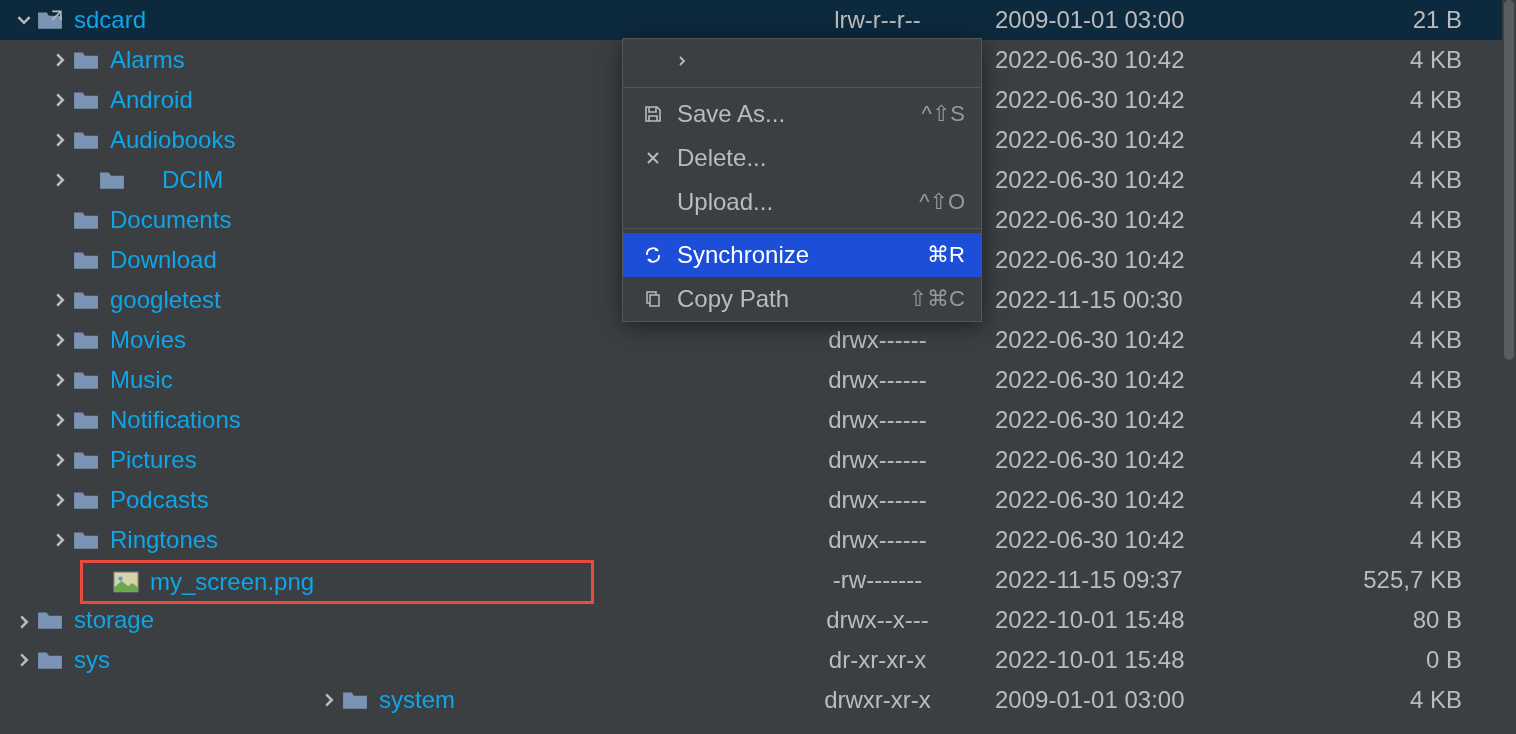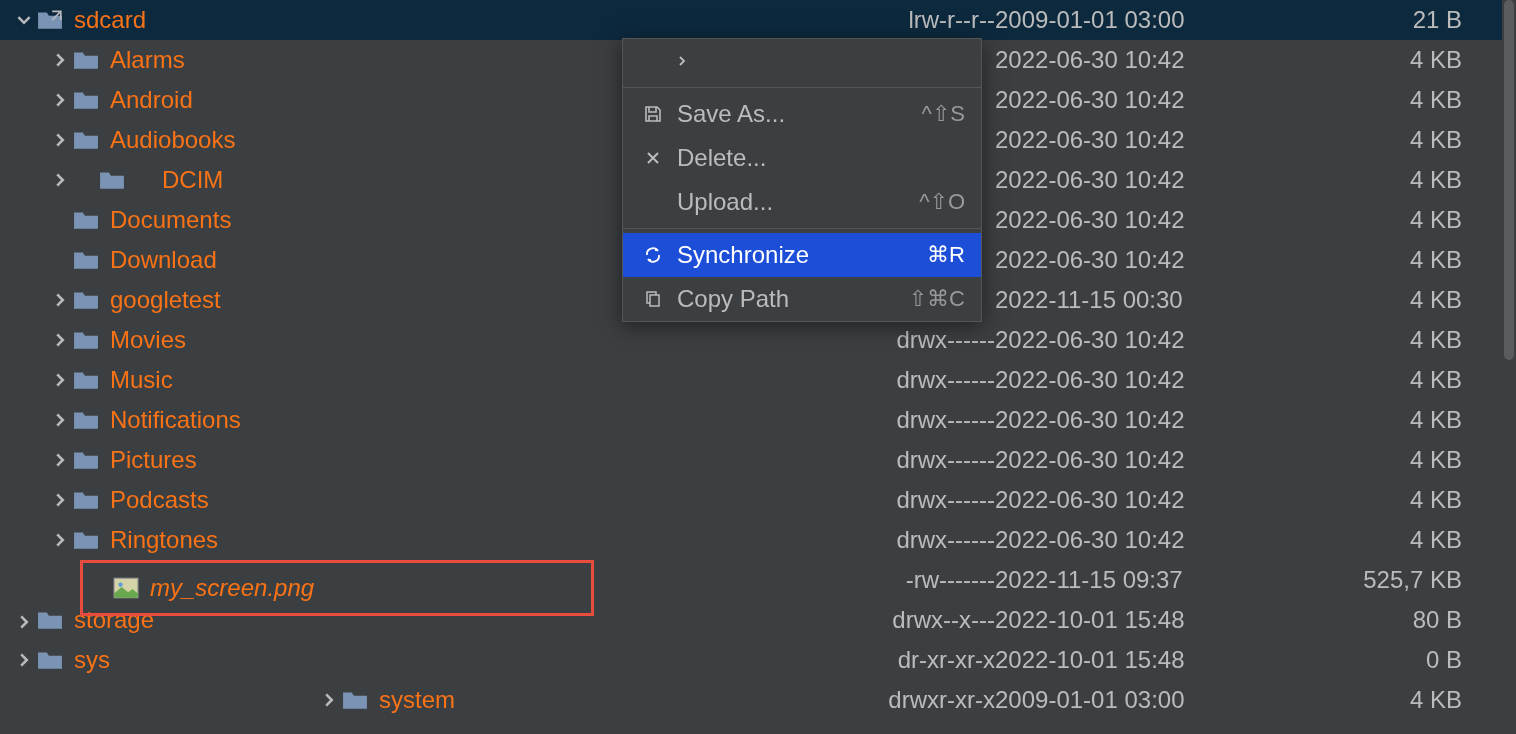--- a/index.html
+++ b/index.html
@@ -34,21 +34,21 @@
 }
 .col-name {
   display: flex;
   align-items: center;
   width: 748px;
   flex-shrink: 0;
 }
 .col-perm {
   width: 235px;
   flex-shrink: 0;
-  text-align: right;
+  text-align: center;
 }
 .col-date {
   width: 310px;
   flex-shrink: 0;
   text-align: left;
 }
 .col-size {
   flex: 1;
   text-align: right;
   padding-right: 42px;
@@ -67,21 +67,21 @@
 .icon {
   width: 28px;
   height: 28px;
   display: flex;
   align-items: center;
   justify-content: center;
   margin-right: 10px;
   flex-shrink: 0;
 }
 .icon svg { width: 26px; height: 22px; }
-.name-text { color: #f97316; }
+.name-text { color: #0ea5e9; }
 .context-menu {
   position: absolute;
   left: 622px;
   top: 38px;
   width: 360px;
   background: #3c3f41;
   border: 1px solid #555;
   box-shadow: 0 4px 20px rgba(0,0,0,0.5);
   z-index: 100;
 }
@@ -381,21 +381,21 @@
             <svg viewBox="0 0 24 20">
               <path d="M1 3 L1 18 L23 18 L23 6 L11 6 L9 3 Z" fill="#7b94b5"></path>
             </svg>
           </span>
           <span class="name-text">Ringtones</span>
         </div>
         <div class="col-perm">drwx------</div>
         <div class="col-date">2022-06-30 10:42</div>
         <div class="col-size">4 KB</div>
       </div>
-      <div class="row highlighted" style="position: absolute; left: 40px; top: 560px; width: 514px; height: 56px; padding-left: 8px; font-style: italic;">
+      <div class="row highlighted" style="position: absolute; left: 40px; top: 560px; width: 514px; height: 44px; padding-left: 8px;">
         <div class="col-name indent-0" style="padding-left: 0px;">
           <span class="chevron-spacer"></span>
           <span class="icon">
             <svg viewBox="0 0 24 20">
               <rect x="1" y="1" width="22" height="18" fill="#d4d4a8" stroke="#999" stroke-width="1"></rect>
               <circle cx="7" cy="7" r="2" fill="#5b9bd5"></circle>
               <path d="M1 15 L8 9 L14 14 L18 11 L23 15 L23 19 L1 19 Z" fill="#6aa84f"></path>
             </svg>
           </span>
           <span class="name-text">my_screen.png</span>

